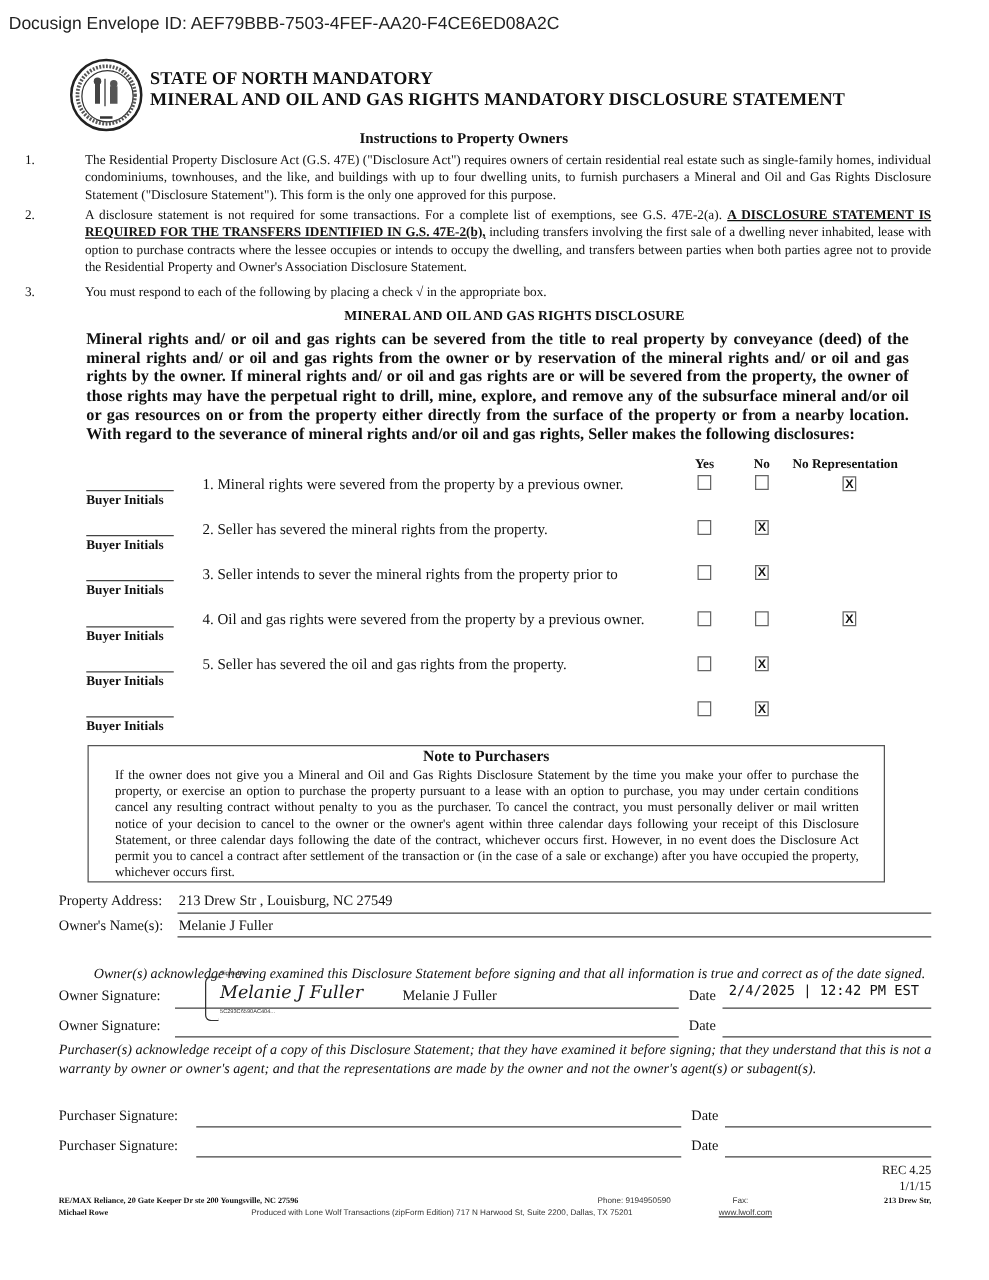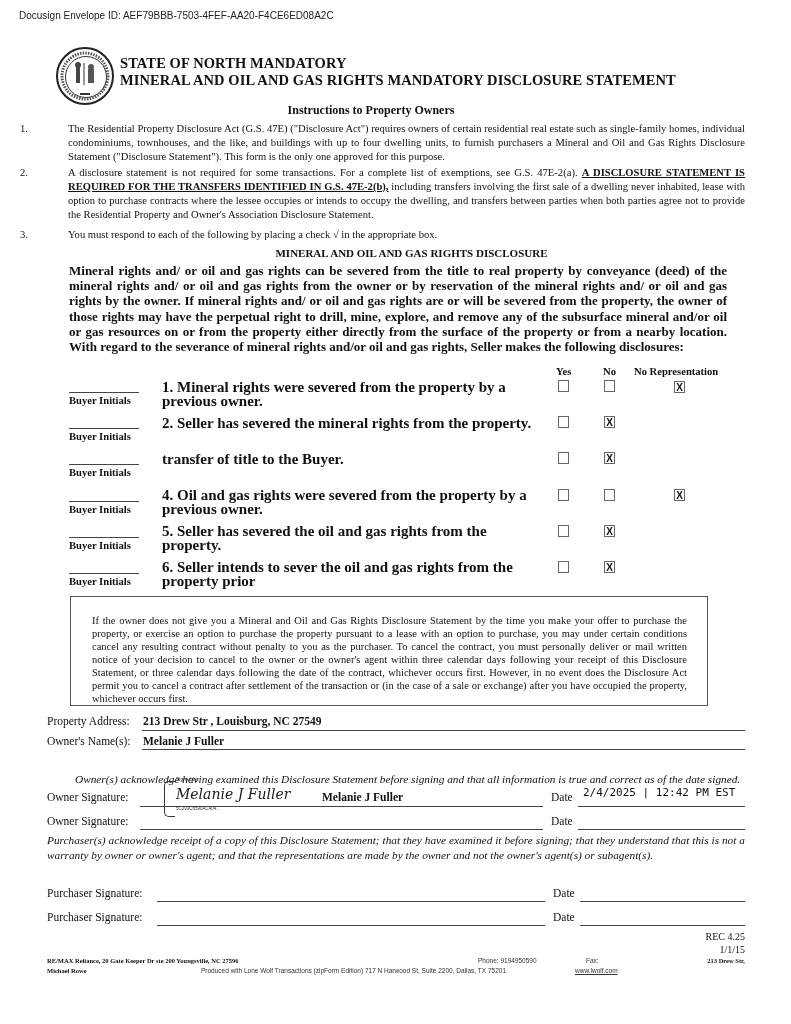--- a/index.html
+++ b/index.html
@@ -1,40 +1,40 @@
 <!DOCTYPE html>
 <html><head>
 <meta charset="utf-8">
 <style>
   html, body { margin:0; padding:0; background:#ffffff; }
   body { width:791px; height:1024px; position:relative; overflow:hidden; color:#111; font-family:"Liberation Serif", serif; }
   .abs { position:absolute; }
-  .envelope { left:7px; top:10px; font-family:"Liberation Sans", sans-serif; font-size:10px; color:#222;margin-left:12px; }
+  .envelope { left:7px; top:10px; font-family:"Liberation Sans", sans-serif; font-size:14px; color:#222; }
   .seal { left:56px; top:47px; width:58px; height:58px; border:2px solid #222; border-radius:50%; box-sizing:border-box; }
   .seal .inner { position:absolute; left:7px; top:7px; width:40px; height:40px; border:1px solid #333; border-radius:50%; }
   .seal svg { position:absolute; left:0; top:0; }
   .title1 { left:120px; top:55px; font-weight:bold; font-size:14.5px; letter-spacing:0.1px; }
   .title2 { left:120px; top:72px; font-weight:bold; font-size:14.5px; letter-spacing:0.1px; }
   .instr-head { left:0; width:742px; top:103px; text-align:center; font-weight:bold; font-size:12px; }
   .ol-item { left:20px; width:725px; font-size:10.6px; line-height:14px; }
   .ol-item .num { position:absolute; left:0; top:0; }
   .ol-item .txt { position:absolute; left:48px; right:0; top:0; text-align:justify; }
   .u { text-decoration:underline; font-weight:bold; }
   .disc-head { left:16px; width:791px; top:247px; text-align:center; font-size:11px; font-weight:bold; }
   .disc-para { left:69px; width:658px; top:263px; font-size:13px; font-weight:bold; line-height:15.2px; text-align:justify; }
   .col-head { top:366px; font-size:10.6px; font-weight:bold;text-align:right; }
   .row-line { left:69px; width:70px; border-bottom:1px solid #444; height:0; }
   .buyer-init { left:69px; font-size:10.6px; font-weight:bold; }
-  .q { left:162px; font-size:15px; font-weight:bold; line-height:14px; width:380px; }
+  .q { left:162px; font-size:12px; font-weight:normal; line-height:14px; width:380px; }
   .cb { width:11px; height:12px; border:1px solid #666; box-sizing:border-box; background:#fff; font-family:"Liberation Sans", sans-serif; font-size:10px; font-weight:bold; text-align:center; line-height:11px; }
   .note-box { left:70px; top:596px; width:638px; height:110px; border:1.5px solid #555; box-sizing:border-box; }
   .note-title { left:0; width:100%; top:1px; text-align:center; font-weight:bold; font-size:12.5px; }
   .note-text { left:21px; right:20px; top:17px; font-size:10.5px; line-height:13px; text-align:justify; }
   .label { font-size:11.5px; }
-  .fill { font-size:11.5px; font-weight:bold; }
+  .fill { font-size:11.5px; font-weight:normal; }
   .uline { border-bottom:1px solid #444; height:0; }
   .ital { font-style:italic; font-size:11.3px; line-height:14.5px; text-align:justify; }
   .sig-frame { left:164px; top:781px; width:10px; height:34px; border:1px solid #333; border-right:none; border-radius:5px 0 0 5px; }
   .signed-by { left:176px; top:776px; font-family:"Liberation Sans", sans-serif; font-size:5px; color:#222; }
   .sig-script { left:176px; top:786px; font-family:"DejaVu Serif", serif; font-style:italic; font-size:14px; color:#1a1a1a; }
   .sig-id { left:176px; top:806px; font-family:"Liberation Sans", sans-serif; font-size:4.5px; color:#333; }
   .date-val { left:583px; top:786px; font-family:"DejaVu Sans Mono", monospace; font-size:11px; }
   .rec { font-size:10px; text-align:right; }
   .foot { font-size:6.5px; }
   .foot-sans { font-family:"Liberation Sans", sans-serif; font-size:6.5px; color:#333; }
@@ -95,21 +95,21 @@
 <div class="abs buyer-init" style="top:431px;">Buyer Initials</div>
 <div class="abs q" style="top:416px;">
     <div>2. Seller has severed the mineral rights from the property.</div>
   </div>
 <div class="abs cb" style="left:558px;top:416px;"></div>
 <div class="abs cb" style="left:604px;top:416px;">X</div>
 
 <div class="abs row-line" style="top:464px;"></div>
 <div class="abs buyer-init" style="top:467px;">Buyer Initials</div>
 <div class="abs q" style="top:452px;">
-    <div>transfer of title to the Buyer.</div>
+    <div>3. Seller intends to sever the mineral rights from the property prior to</div>
   </div>
 <div class="abs cb" style="left:558px;top:452px;"></div>
 <div class="abs cb" style="left:604px;top:452px;">X</div>
 
 <div class="abs row-line" style="top:501px;"></div>
 <div class="abs buyer-init" style="top:504px;">Buyer Initials</div>
 <div class="abs q" style="top:488px;">
     <div>4. Oil and gas rights were severed from the property by a previous owner.</div>
   </div>
 <div class="abs cb" style="left:558px;top:489px;"></div>
@@ -120,26 +120,26 @@
 <div class="abs buyer-init" style="top:540px;">Buyer Initials</div>
 <div class="abs q" style="top:524px;">
     <div>5. Seller has severed the oil and gas rights from the property.</div>
   </div>
 <div class="abs cb" style="left:558px;top:525px;"></div>
 <div class="abs cb" style="left:604px;top:525px;">X</div>
 
 <div class="abs row-line" style="top:573px;"></div>
 <div class="abs buyer-init" style="top:576px;">Buyer Initials</div>
 <div class="abs q" style="top:560px;">
-    <div>6. Seller intends to sever the oil and gas rights from the property prior</div>
   </div>
 <div class="abs cb" style="left:558px;top:561px;"></div>
 <div class="abs cb" style="left:604px;top:561px;">X</div>
 
 <div class="abs note-box">
+  <div class="abs note-title">Note to Purchasers</div>
   <div class="abs note-text">If the owner does not give you a Mineral and Oil and Gas Rights Disclosure Statement by the time you make your offer to purchase the property, or exercise an option to purchase the property pursuant to a lease with an option to purchase, you may under certain conditions cancel any resulting contract without penalty to you as the purchaser. To cancel the contract, you must personally deliver or mail written notice of your decision to cancel to the owner or the owner's agent within three calendar days following your receipt of this Disclosure Statement, or three calendar days following the date of the contract, whichever occurs first. However, in no event does the Disclosure Act permit you to cancel a contract after settlement of the transaction or (in the case of a sale or exchange) after you have occupied the property, whichever occurs first.</div>
 </div>
 
 <div class="abs label" style="left:47px;top:715px;">Property Address:</div>
 <div class="abs fill" style="left:143px;top:715px;">213 Drew Str , Louisburg, NC  27549</div>
 <div class="abs uline" style="left:142px;width:603px;top:730px;"></div>
 
 <div class="abs label" style="left:47px;top:735px;">Owner's Name(s):</div>
 <div class="abs fill" style="left:143px;top:735px;">Melanie J Fuller</div>
 <div class="abs uline" style="left:142px;width:603px;top:749px;"></div>

